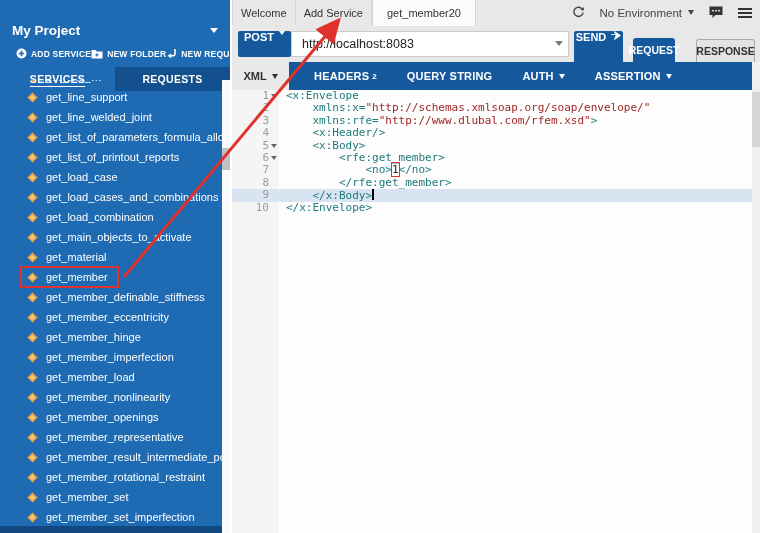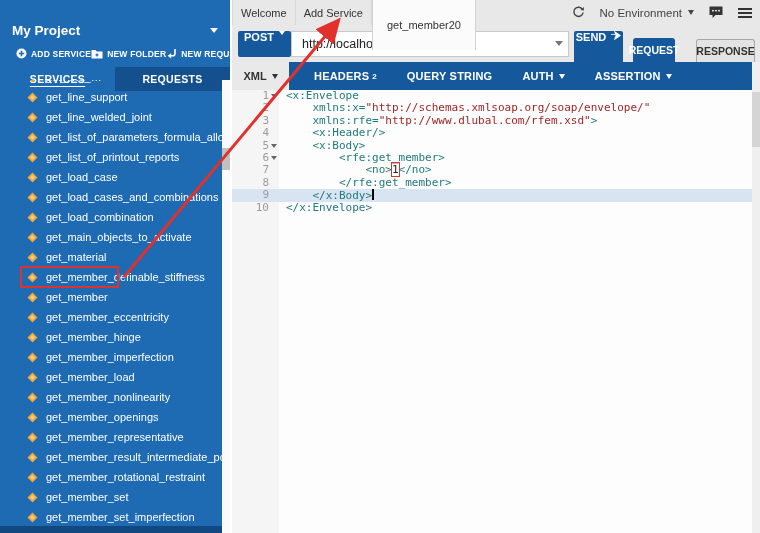--- a/index.html
+++ b/index.html
@@ -32,21 +32,21 @@
 
   
   .main{position:absolute;left:232px;top:0;width:528px;height:533px;background:#fdfdfd;}
 
   .tabstrip{position:absolute;left:0;top:0;right:0;height:25px;background:#e8e8e8;
             border-bottom:1px solid #d2d2d2;display:flex;}
   .tab{padding:0 8px;display:flex;align-items:center;font-size:11px;color:#333;
        border-right:1px solid #d8d8d8;cursor:pointer;}
   .tab:first-child{border-left:1px solid #d8d8d8;}
   .tab.active{background:#fbfbfb;height:26px;position:relative;z-index:2;
-              border-left:1px solid #d2d2d2;border-right:1px solid #d2d2d2;padding:12px 14px;}
+              border-left:1px solid #d2d2d2;border-right:1px solid #d2d2d2;padding:0 14px;}
   .strip-right{position:absolute;right:8px;top:0;height:25px;display:flex;align-items:center;gap:15px;}
   .env{display:flex;align-items:center;gap:6px;font-size:11.5px;color:#444;cursor:pointer;}
   .env .caret-down{border-top-color:#444;border-left-width:3.5px;border-right-width:3.5px;}
   .burger{width:14px;height:10px;display:flex;flex-direction:column;justify-content:space-between;cursor:pointer;}
   .burger b{height:2px;background:#333;display:block;}
 
   .reqbar{position:absolute;left:0;top:25px;right:0;height:37px;background:#e8e8e8;}
   .btn-blue{background:#15599c;color:#fff;border-radius:2px;display:flex;
             justify-content:center;gap:5px;font-size:11px;font-weight:700;cursor:pointer;}
   .post-btn{position:absolute;left:6px;top:6px;width:53px;height:26px;}
@@ -205,28 +205,28 @@
       <path d="M6 0.5 L11.5 6 L6 11.5 L0.5 6 Z" fill="#eaa640"></path>
       <path d="M6 3.2 L8.8 6 L6 8.8 L3.2 6 Z" fill="#f7cd80"></path>
     </svg>
     <span>get_material</span>
   </div>
       <div class="sb-item">
     <svg class="svc-ico" viewBox="0 0 12 12">
       <path d="M6 0.5 L11.5 6 L6 11.5 L0.5 6 Z" fill="#eaa640"></path>
       <path d="M6 3.2 L8.8 6 L6 8.8 L3.2 6 Z" fill="#f7cd80"></path>
     </svg>
+    <span>get_member</span>
+  </div>
+      <div class="sb-item">
+    <svg class="svc-ico" viewBox="0 0 12 12">
+      <path d="M6 0.5 L11.5 6 L6 11.5 L0.5 6 Z" fill="#eaa640"></path>
+      <path d="M6 3.2 L8.8 6 L6 8.8 L3.2 6 Z" fill="#f7cd80"></path>
+    </svg>
     <span>get_member_definable_stiffness</span>
-  </div>
-      <div class="sb-item">
-    <svg class="svc-ico" viewBox="0 0 12 12">
-      <path d="M6 0.5 L11.5 6 L6 11.5 L0.5 6 Z" fill="#eaa640"></path>
-      <path d="M6 3.2 L8.8 6 L6 8.8 L3.2 6 Z" fill="#f7cd80"></path>
-    </svg>
-    <span>get_member</span>
   </div>
       <div class="sb-item">
     <svg class="svc-ico" viewBox="0 0 12 12">
       <path d="M6 0.5 L11.5 6 L6 11.5 L0.5 6 Z" fill="#eaa640"></path>
       <path d="M6 3.2 L8.8 6 L6 8.8 L3.2 6 Z" fill="#f7cd80"></path>
     </svg>
     <span>get_member_eccentricity</span>
   </div>
       <div class="sb-item">
     <svg class="svc-ico" viewBox="0 0 12 12">

